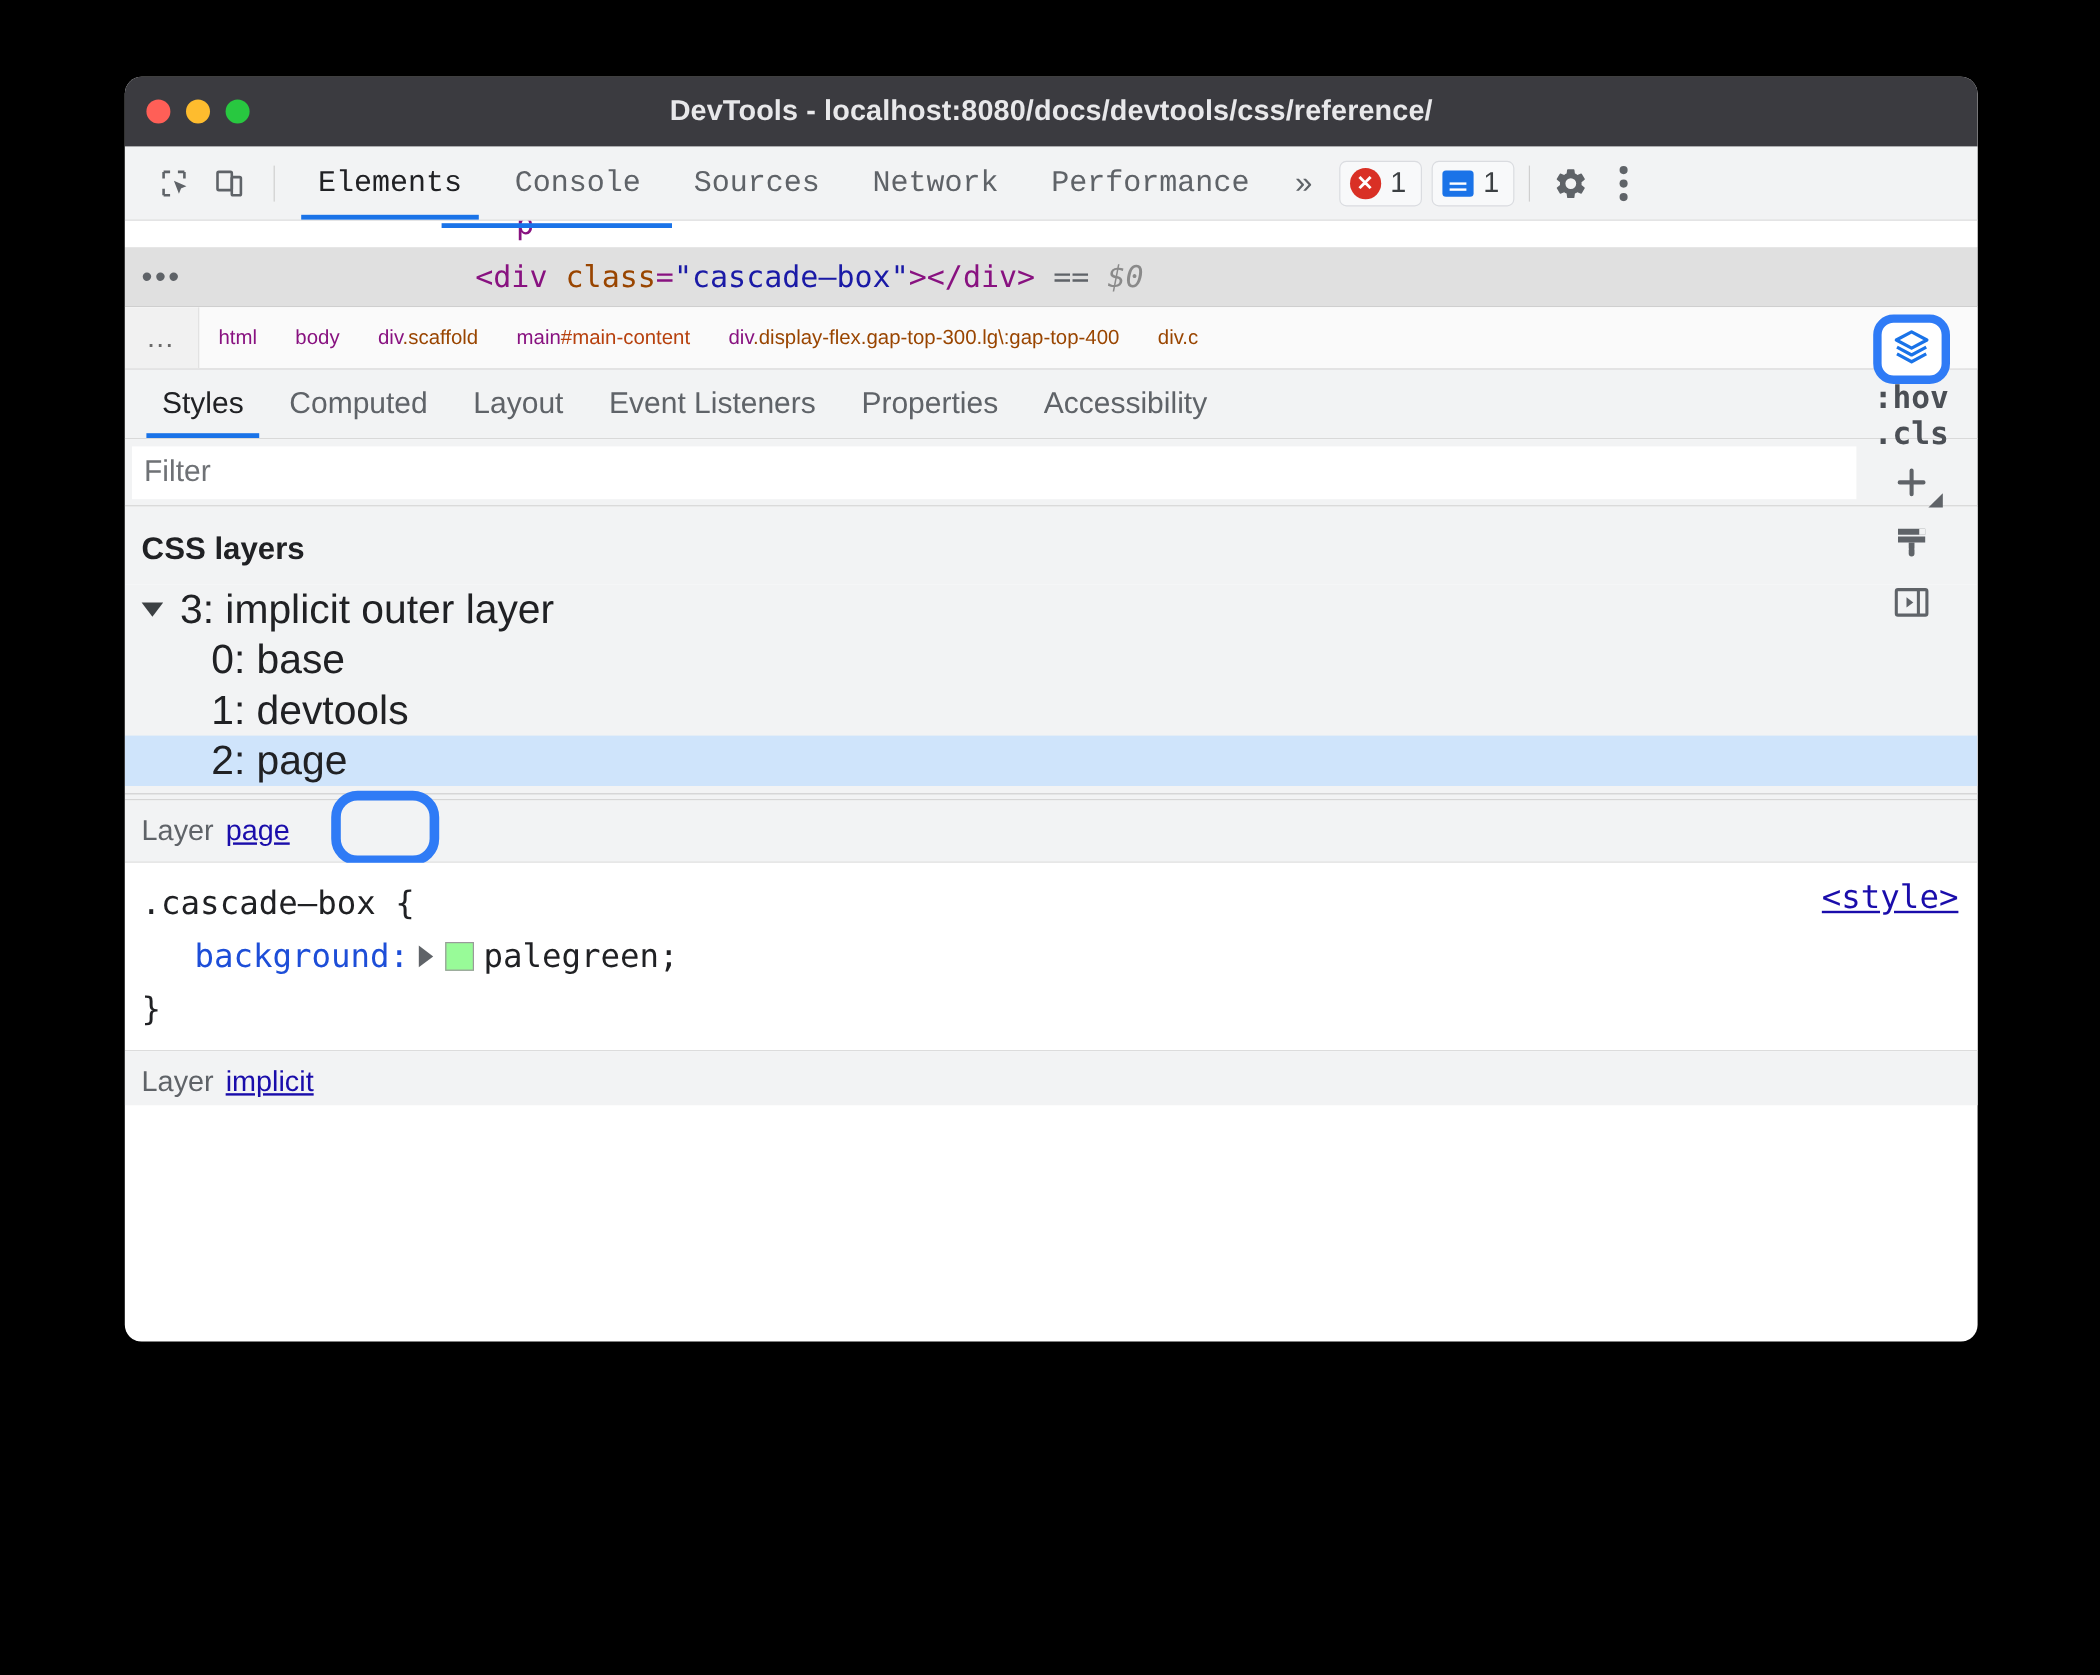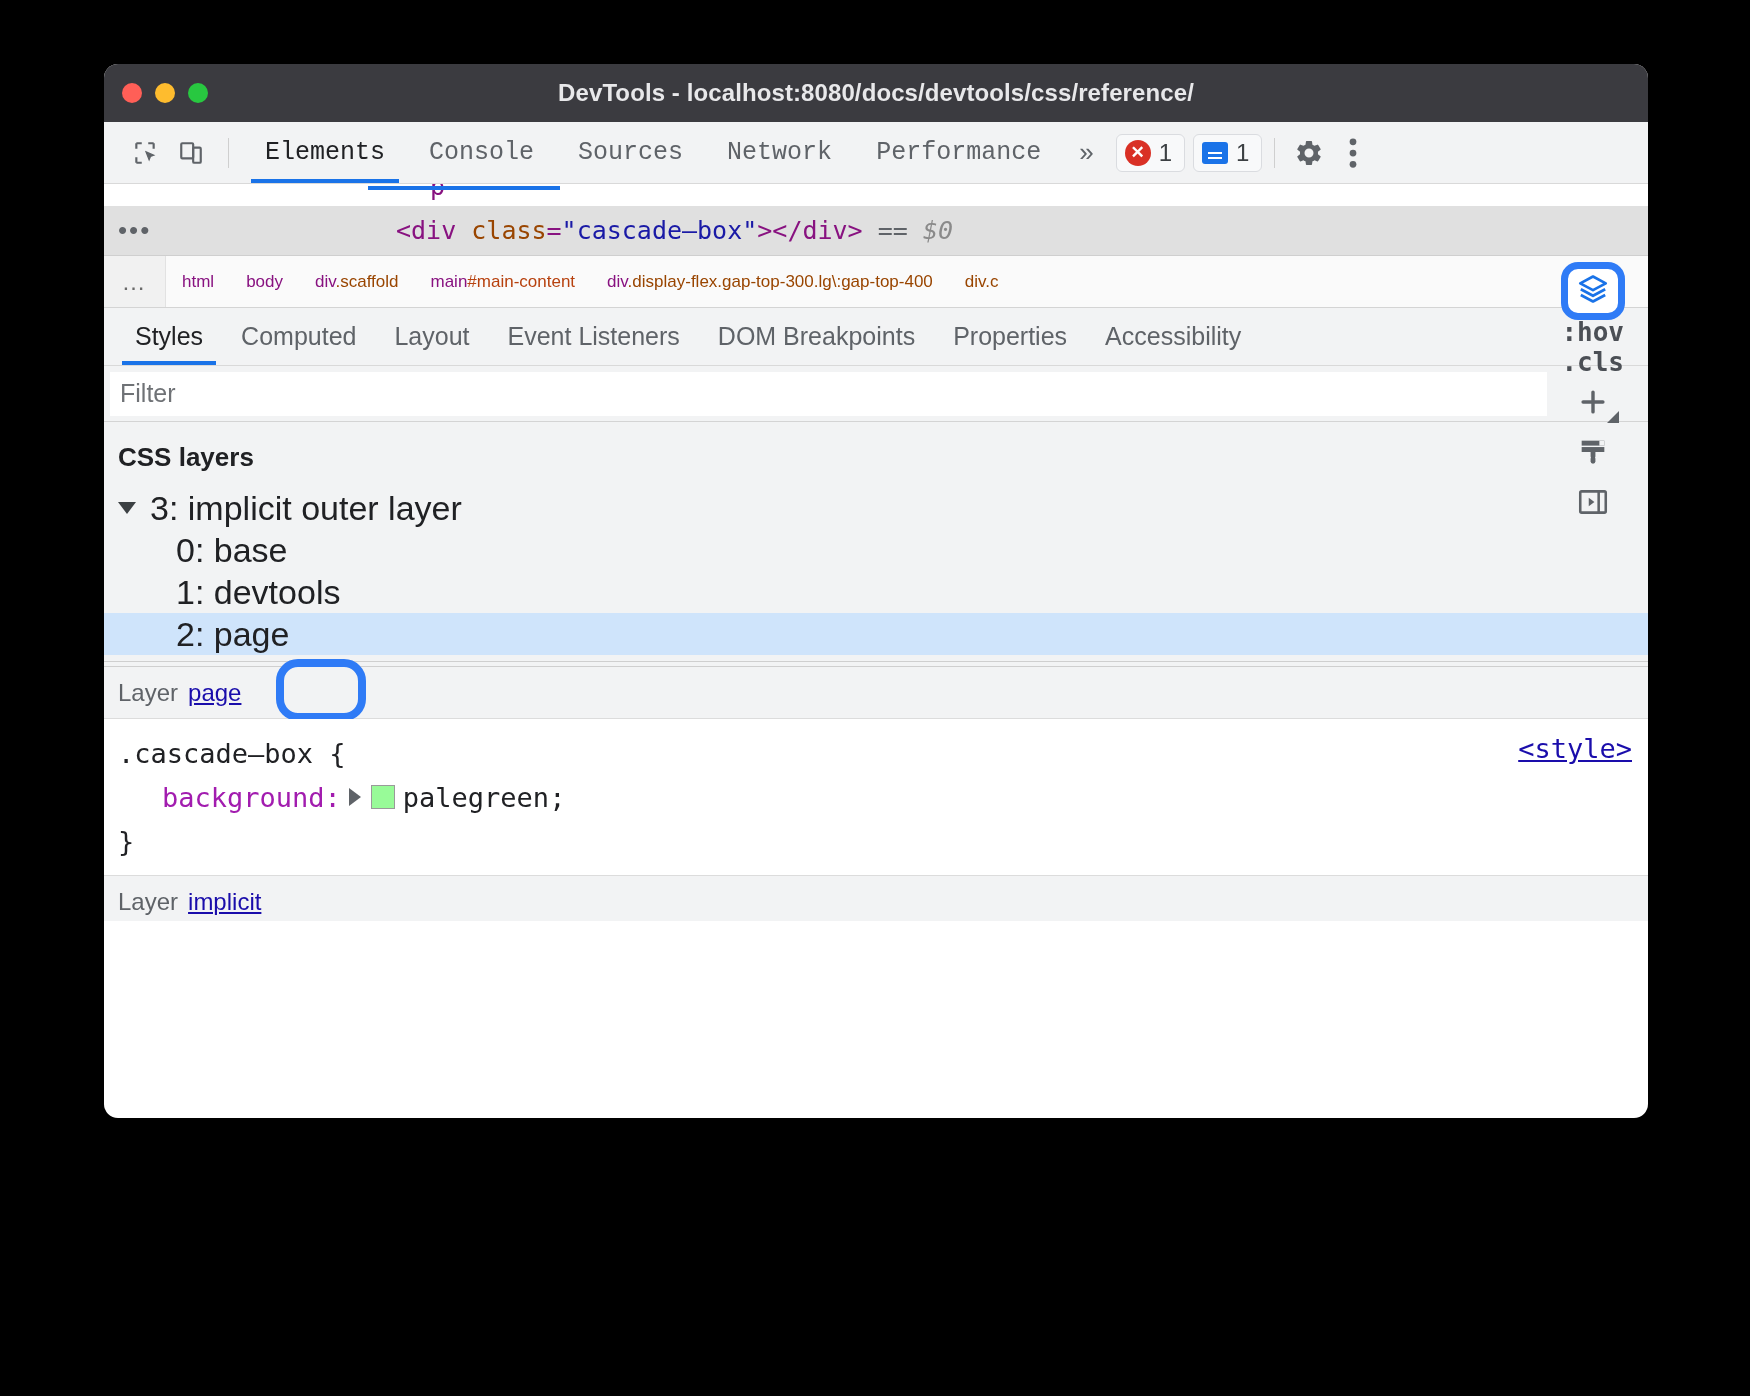--- a/index.html
+++ b/index.html
@@ -375,21 +375,21 @@
   .rule-line { height: 44px; display:flex; align-items:center; padding-left: 14px; white-space: nowrap; }
   .rule-line.decl { padding-left: 18px; }
   .selector { color: #202124; }
   .source-link {
     position: absolute;
     right: 16px; top: 14px;
     color: #1a0dab;
     text-decoration: underline;
     font-size: 27px;
   }
-  .prop { color: #a21caf; }
+  .prop { color: #1d4ed8; }
   .val { color: #202124; }
   .indent { display:inline-block; width: 40px; }
   .arrow-toggle {
     display:inline-block;
     width: 0; height: 0;
     border-top: 9px solid transparent;
     border-bottom: 9px solid transparent;
     border-left: 12px solid #5f6368;
     margin: 0 10px 0 8px;
     vertical-align: middle;
@@ -513,23 +513,20 @@
       <div class="side-tab">
           <span>Computed</span>
         </div>
       <div class="side-tab">
           <span>Layout</span>
         </div>
       <div class="side-tab">
           <span>Event Listeners</span>
         </div>
       <div class="side-tab">
-          <span>DOM Breakpoints</span>
-        </div>
-      <div class="side-tab">
           <span>Properties</span>
         </div>
       <div class="side-tab">
           <span>Accessibility</span>
         </div>
     </div>
 
     <div class="filter-bar">
       <input class="filter-input" type="text" placeholder="Filter" style="">
       <div class="toolbar-actions">

